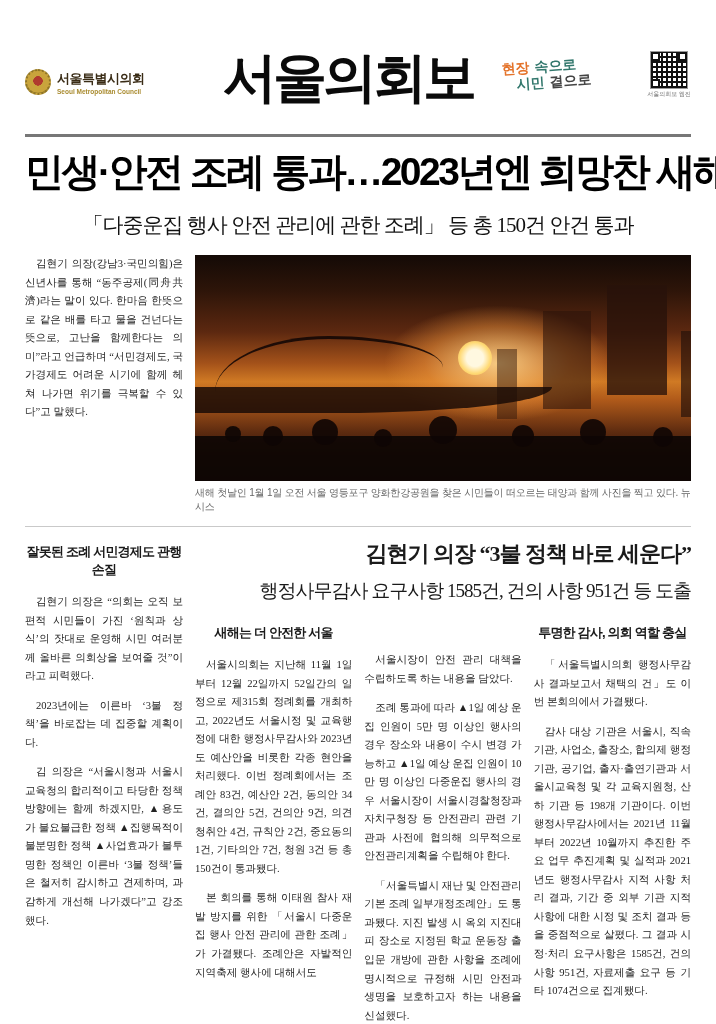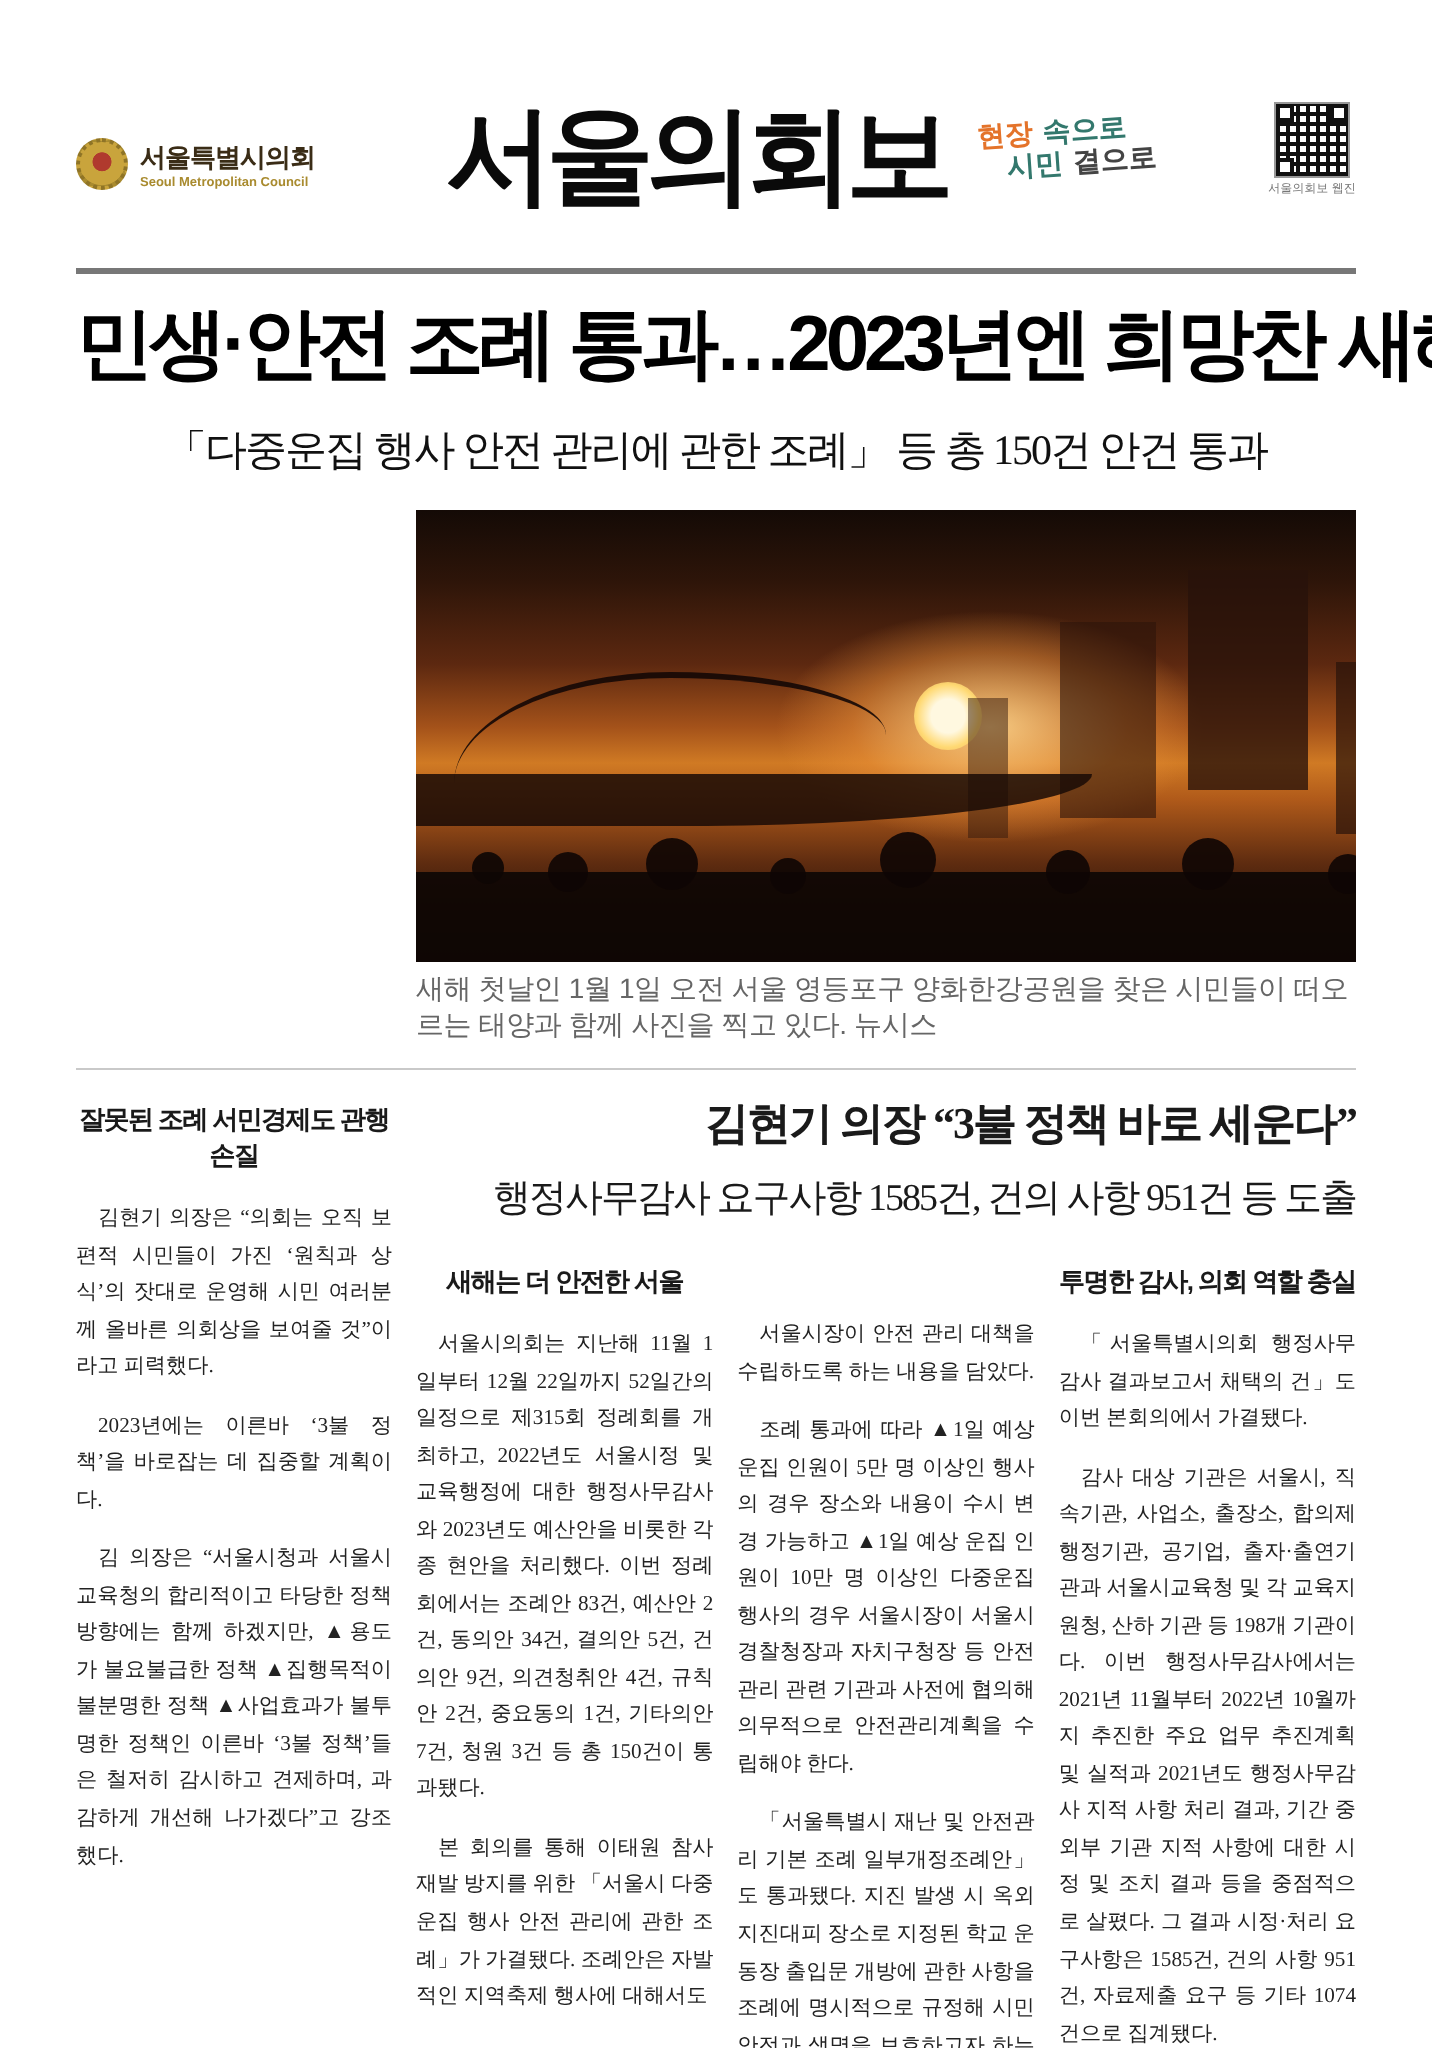--- a/index.html
+++ b/index.html
@@ -1,21 +1,21 @@
 <!DOCTYPE html>
 <html><head>
 <meta charset="utf-8">
 <style>
   * { box-sizing: border-box; margin: 0; padding: 0; }
   html,body { width:716px; }
   body {
     width:716px; height:1024px; background:#fff; color:#1a1a1a;
     font-family:"Liberation Sans", sans-serif; overflow:hidden; position:relative;
   }
-  .page { width:716px; height:1024px; padding:40px 38px 0; position:relative; }
+  .page { width:716px; height:1024px; padding:40px 25px 0; position:relative; }
 
   
   .masthead { display:flex; align-items:center; height:84px; position:relative; }
   .logo-block { display:flex; align-items:center; gap:6px; width:150px; }
   .emblem { width:26px; height:26px; border-radius:50%;
     background:radial-gradient(circle at 50% 45%, #b03a2e 0 28%, #c9a43c 30% 70%, #a98b2f 72%);
     border:2px dotted #8f7426; flex:0 0 auto; }
   .org-ko { font-size:13px; font-weight:bold; color:#3a2c16; letter-spacing:-0.5px; }
   .org-en { font-size:6.5px; color:#a98b2f; font-weight:bold; }
   .mast-title {
@@ -73,21 +73,21 @@
   .ph-bridge { position:absolute; left:0; bottom:30%; width:72%; height:26px;
     background:rgba(25,10,6,.85); border-radius:0 0 60% 0/0 0 100% 0; }
   .ph-cable { position:absolute; left:4%; bottom:33%; width:46%; height:70px;
     border-top:3px solid rgba(20,8,5,.9); border-radius:100% 100% 0 0/160% 90% 0 0; }
   .ph-crowd { position:absolute; left:0; bottom:0; width:100%; height:20%;
     background:rgba(14,6,4,.92); }
   .ph-crowd::before { content:""; position:absolute; top:-10px; left:6%; width:16px; height:16px;
     border-radius:50%; background:rgba(14,6,4,.92);
     box-shadow:40px 2px 0 2px rgba(14,6,4,.9), 92px -2px 0 5px rgba(14,6,4,.9), 150px 4px 0 1px rgba(14,6,4,.9),
       210px -4px 0 6px rgba(14,6,4,.9), 290px 2px 0 3px rgba(14,6,4,.9), 360px -2px 0 5px rgba(14,6,4,.9), 430px 3px 0 2px rgba(14,6,4,.9); }
-  .photo-caption { font-size:14px; color:#666; margin-top:5px; letter-spacing:-0.2px; }
+  .photo-caption { font-size:10px; color:#666; margin-top:5px; letter-spacing:-0.2px; }
 
   
   .article-divider { border-top:1px solid #c9c9c9; margin-top:12px; }
   .article { display:flex; gap:12px; margin-top:12px; }
   .art-col1 { width:158px; flex:0 0 auto; }
   .col-title { font-size:13px; font-weight:bold; text-align:center; letter-spacing:-0.8px; margin:4px 0 14px; }
   .art-right { flex:1; }
   .center-head1 { text-align:right; font-family:"Liberation Serif", serif; font-weight:bold;
     font-size:22px; letter-spacing:-1px; }
   .center-head2 { text-align:right; font-family:"Liberation Serif", serif;
@@ -127,20 +127,21 @@
     </div>
   </div>
 
 
   <div class="headline-rule"></div>
   <div class="headline">민생·안전 조례 통과…2023년엔 희망찬 새해를</div>
   <div class="subheadline">「다중운집 행사 안전 관리에 관한 조례」 등 총 150건 안건 통과</div>
 
   <div class="lead">
     <div class="lead-col bodytext">
+      <p>김현기 의장(강남3·국민의힘)은 신년사를 통해 “동주공제(同舟共濟)라는 말이 있다. 한마음 한뜻으로 같은 배를 타고 물을 건넌다는 뜻으로, 고난을 함께한다는 의미”라고 언급하며 “서민경제도, 국가경제도 어려운 시기에 함께 헤쳐 나가면 위기를 극복할 수 있다”고 말했다.</p>
     </div>
     <div class="photo-wrap">
       <div class="photo">
         <div class="ph-glow"></div>
         <div class="ph-sun"></div>
         <div class="ph-buildings"></div>
         <div class="ph-cable"></div>
         <div class="ph-bridge"></div>
         <div class="ph-crowd"></div>
       </div>

